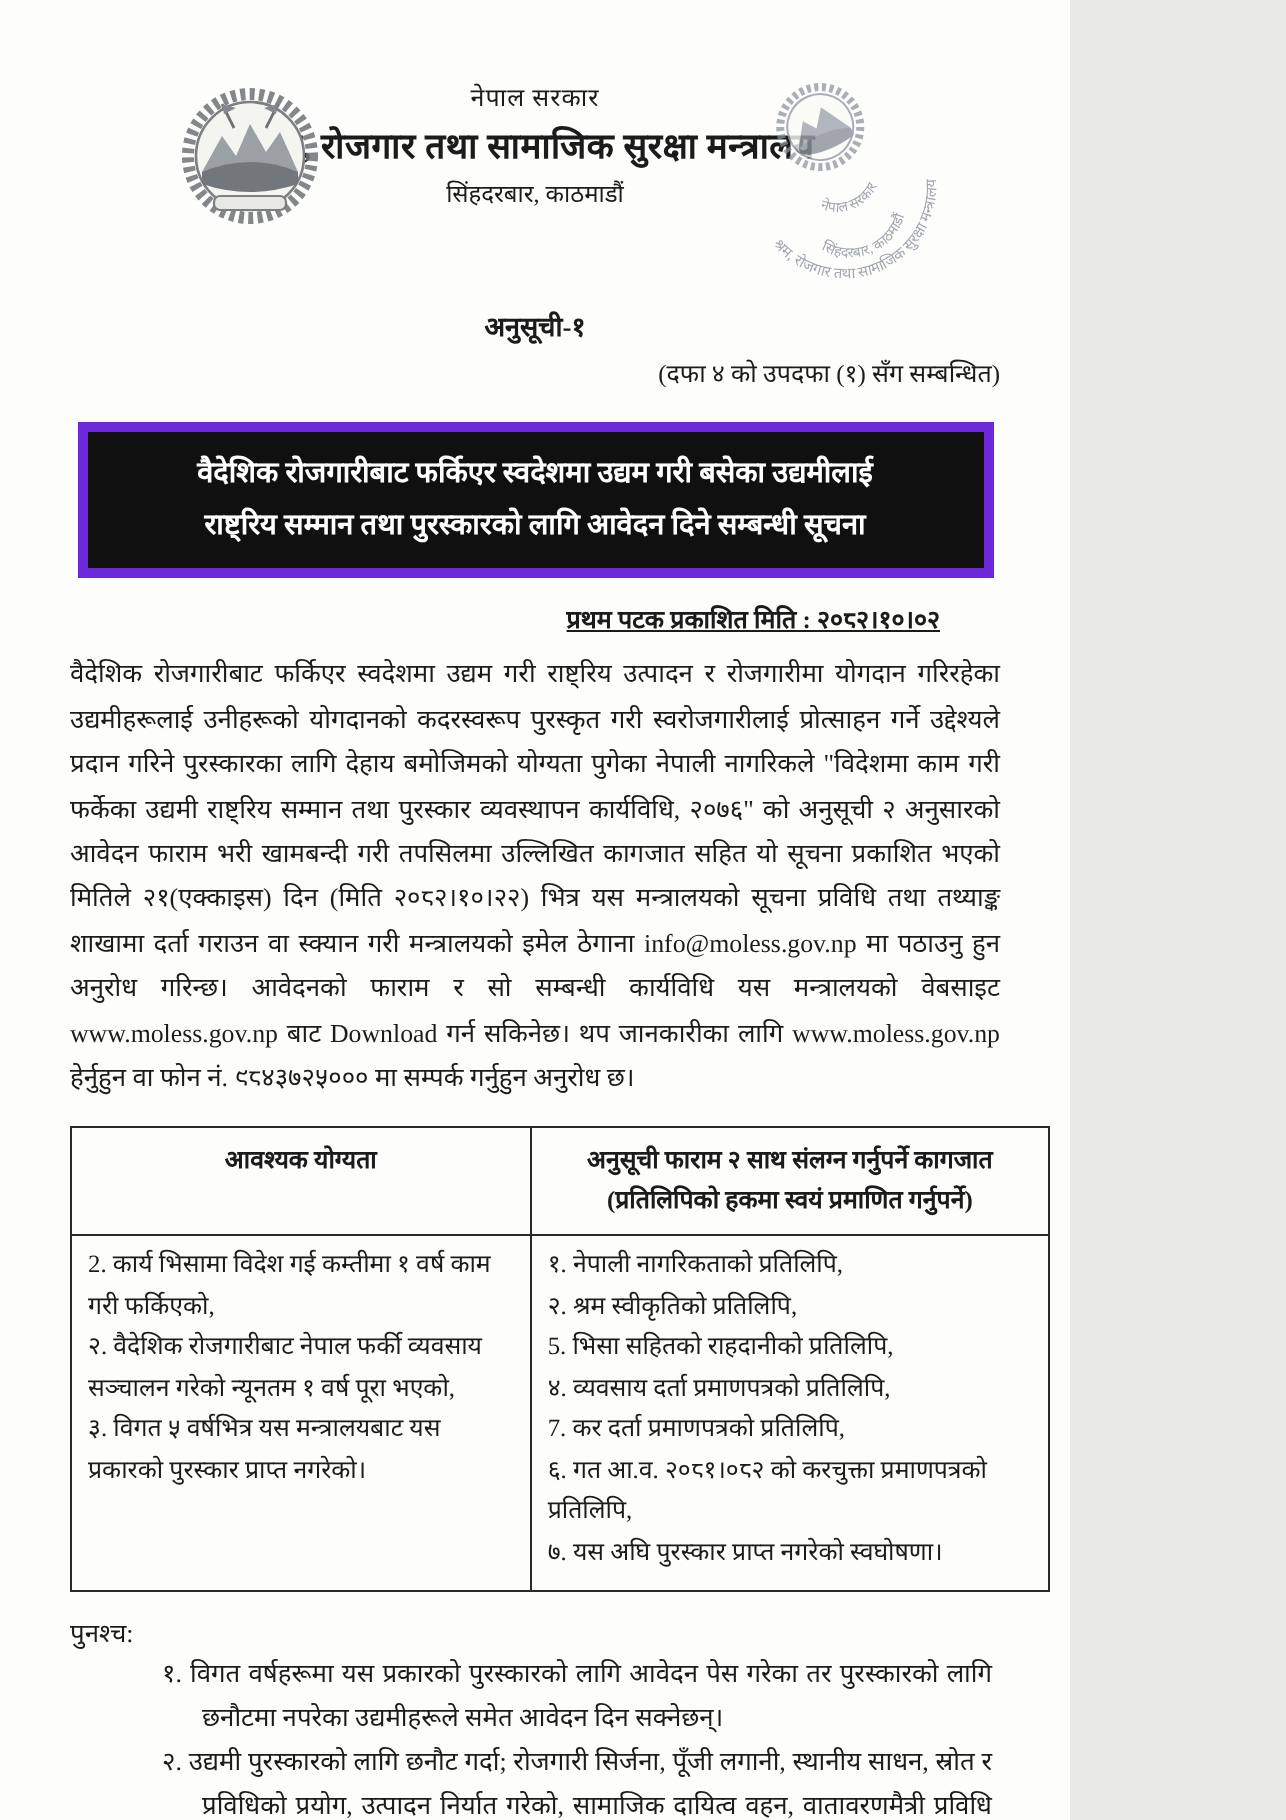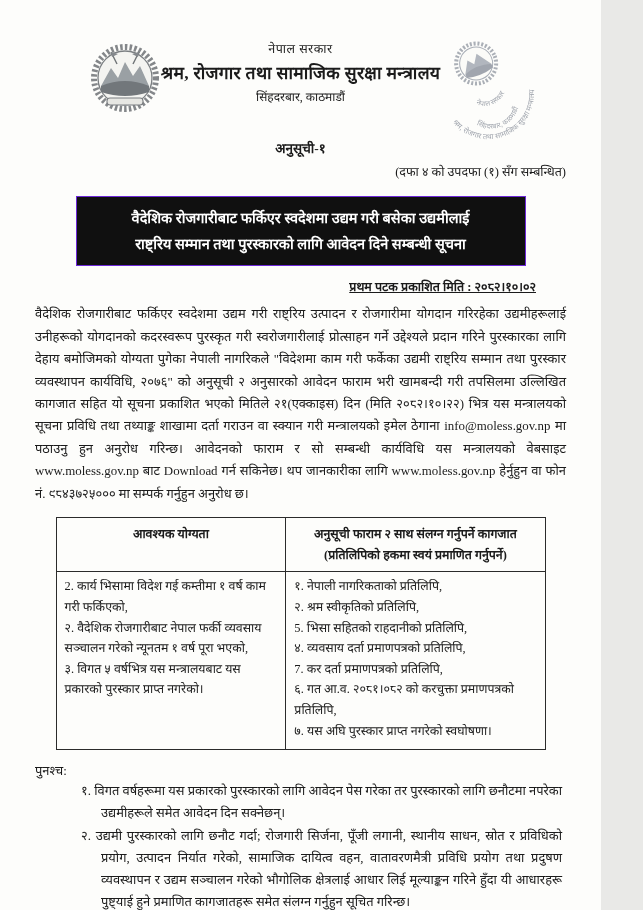--- a/index.html
+++ b/index.html
@@ -3,44 +3,44 @@
 <meta charset="utf-8">
 <style>
   html,body{margin:0;padding:0;}
   body{
     width:643px;height:910px;
     background:#e9e9e7;
     font-family:"Liberation Serif","DejaVu Serif",serif;
   }
   .page{
     position:relative;
-    width:601px;height:910px;
+    width:535px;height:910px;
     background:#fdfdfb;
     color:#1b1b1b;
     box-sizing:border-box;
     padding:40px 35px 0 35px;
     overflow:hidden;
   }
   
   .letterhead{position:relative;text-align:center;min-height:82px;}
   .gov-line{font-size:12.5px;letter-spacing:.5px;}
   .ministry-line{font-size:17.5px;font-weight:bold;margin-top:3px;letter-spacing:.3px;}
   .address-line{font-size:12px;margin-top:4px;}
   .emblem{position:absolute;left:52px;top:2px;}
   .stamp{position:absolute;right:18px;top:-12px;opacity:.8;}
   
-  .annex-title{text-align:center;font-weight:bold;font-size:13.5px;margin-top:17px;}
+  .annex-title{text-align:center;font-weight:bold;font-size:13.5px;margin-top:32px;}
   .annex-subtitle{text-align:right;font-size:12.5px;margin-top:6px;}
   
   .banner{
     background:#101010;color:#ffffff;
     width:432px;margin:16px auto 0 auto;
     text-align:center;font-weight:bold;font-size:14.5px;
     padding:8px 8px;line-height:1.8;
-    border:1px solid #6d28d9;
+    border:5px solid #6d28d9;
   }
   
   .pub-date{text-align:right;font-size:12.5px;font-weight:600;margin:12px 30px 0 0;text-decoration:underline;}
   
   .body-par{
     font-size:12.9px;line-height:1.74;text-align:justify;
     margin-top:8px;
   }
   
   table.req{

